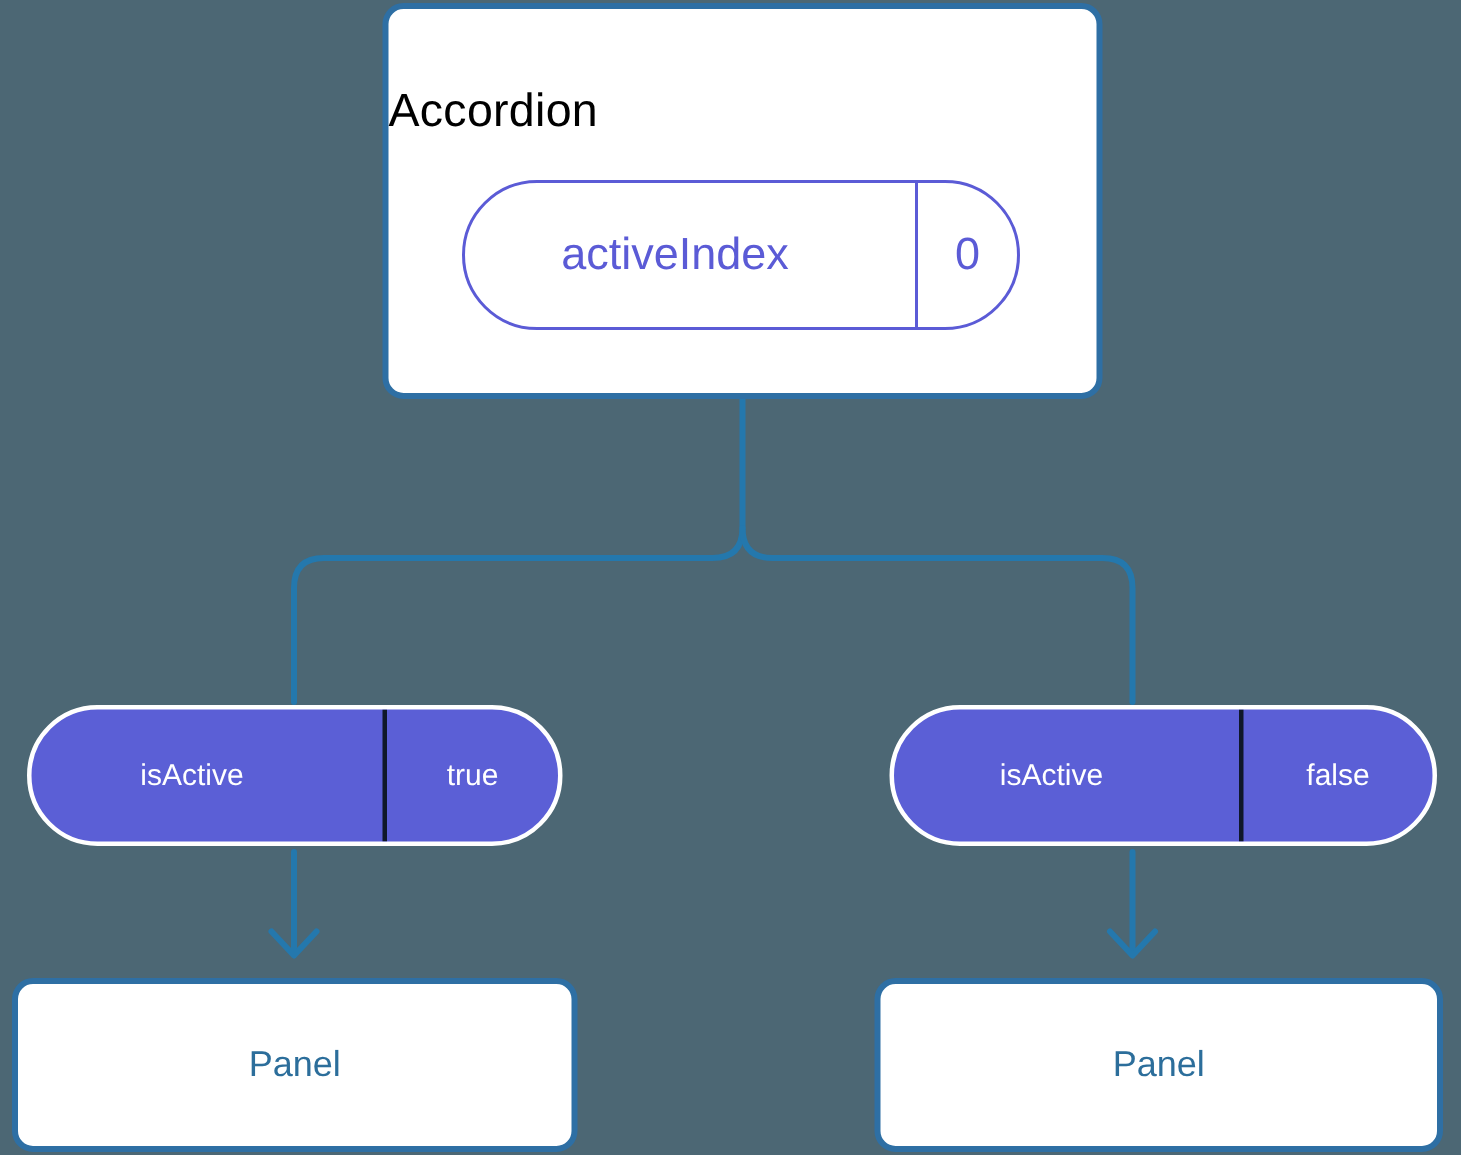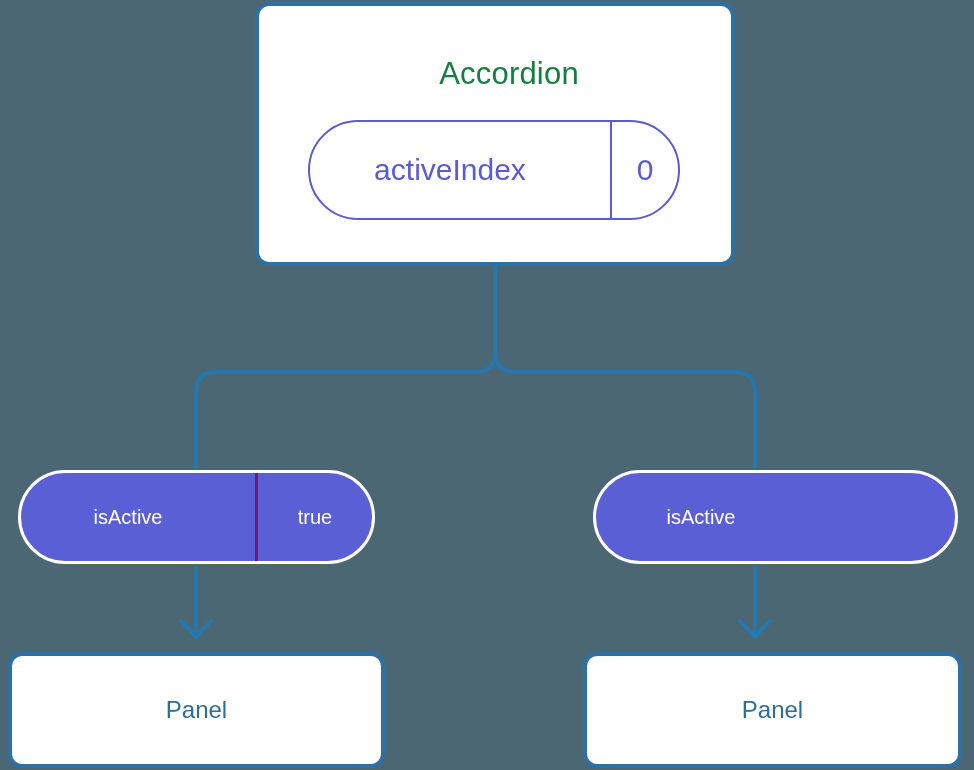--- a/index.html
+++ b/index.html
@@ -39,27 +39,25 @@
     left: 255px;
     top: 2px;
     width: 480px;
     height: 264px;
   }
   #accordion-title {
     position: absolute;
     left: 0;
     right: 0;
     top: 48px;
-    text-align: center;
-    color: #15803d;
+    color: #000000;
     font-size: 31px;
     line-height: 40px;
     letter-spacing: 0.2px;
     white-space: nowrap;
-    margin-left: 28px;
   }
 
   
   .pill {
     position: absolute;
     display: flex;
     align-items: stretch;
     box-sizing: border-box;
     border-radius: 999px;
     overflow: hidden;
@@ -89,21 +87,21 @@
   
   .pill.filled {
     border: 3px solid #ffffff;
     background: #5b5fd6;
   }
   .pill.filled .seg {
     color: #ffffff;
     font-size: 20px;
   }
   .pill.filled .seg.value {
-    border-left: 3px solid #701a75;
+    border-left: 3px solid #0f172a;
   }
 
   #state-pill {
     left: 308px;
     top: 120px;
     width: 372px;
     height: 100px;
   }
   #state-pill .seg.key   { width: 280px; }
   #state-pill .seg.value { flex: 1 1 auto; }
@@ -182,20 +180,21 @@
     <div class="seg value">0</div>
   </div>
 
   <div class="pill filled" id="prop-pill-left">
     <div class="seg key">isActive</div>
     <div class="seg value">true</div>
   </div>
 
   <div class="pill filled" id="prop-pill-right">
     <div class="seg key">isActive</div>
+    <div class="seg value">false</div>
   </div>
 
   <div class="card" id="panel-left">
     <div class="panel-label">Panel</div>
   </div>
 
   <div class="card" id="panel-right">
     <div class="panel-label">Panel</div>
   </div>
 

